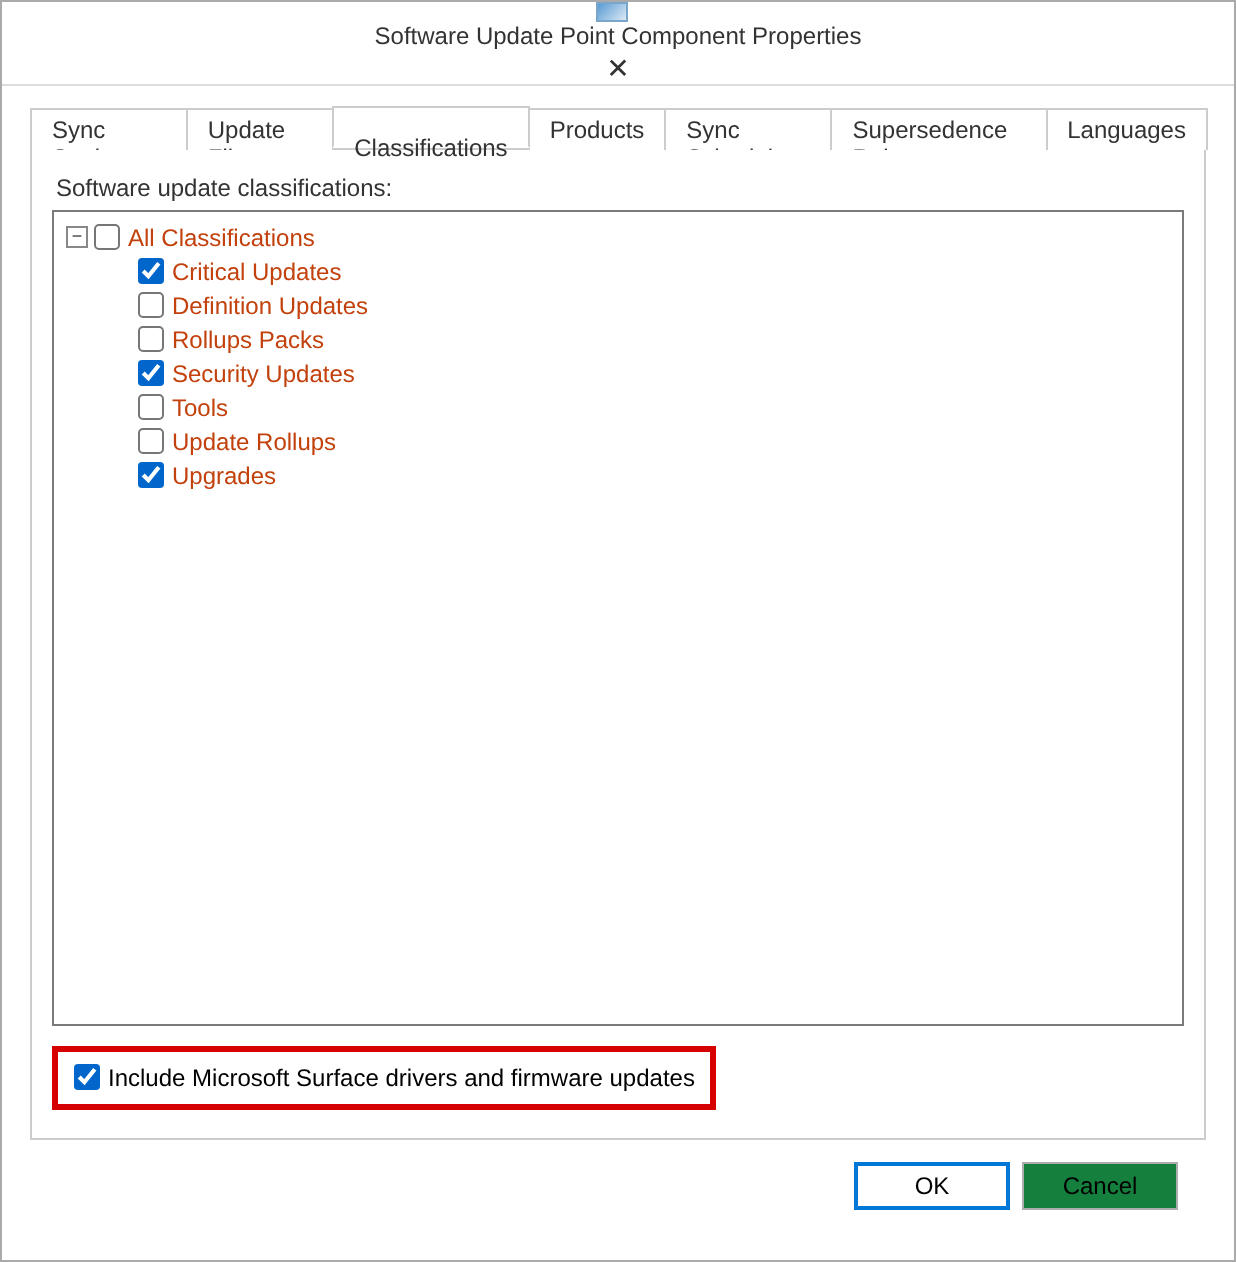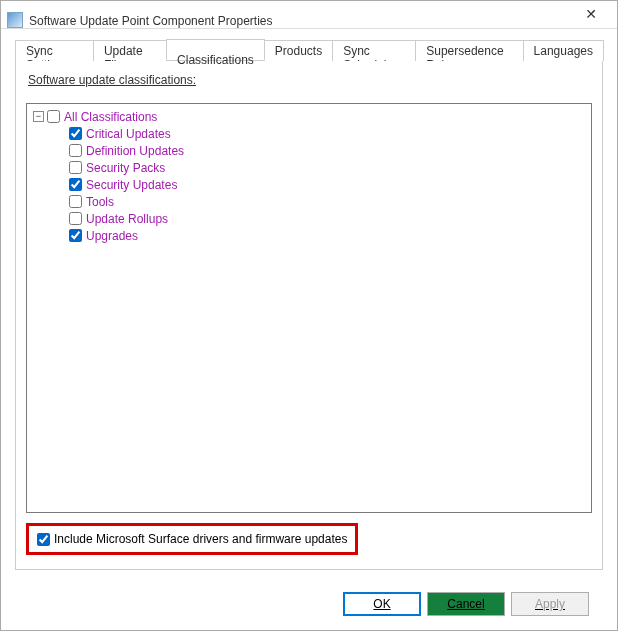--- a/index.html
+++ b/index.html
@@ -17,25 +17,26 @@
     }
     .window {
       width: 618px;
       height: 631px;
       border: 1px solid #aaa;
       background: #fff;
       display: flex;
       flex-direction: column;
     }
     .titlebar {
-      height: 28px;
-      display: flex;
-      align-items: flex-end;
+      height: 42px;
+      display: flex;
+      align-items: center;
       padding: 0 6px;
       border-bottom: 1px solid #ddd;
+      flex-direction: column;
     }
     .titlebar-icon {
       width: 16px;
       height: 16px;
       margin-right: 6px;
       display: inline-block;
       background: linear-gradient(135deg, #5a9bd4 0%, #dbe9f4 100%);
       border: 1px solid #7aa6cc;
     }
     .titlebar-text {
@@ -89,23 +90,22 @@
       flex: 1;
       border: 1px solid #ccc;
       border-top: none;
       padding: 10px 10px 14px 10px;
       display: flex;
       flex-direction: column;
       position: relative;
       background: #fff;
     }
     .section-label {
-      margin: 2px 0 16px 2px;
-      color: #333;
-      text-decoration: underline;
+      margin: 2px 0 4px 2px;
+      color: #333;
     }
     .tree-box {
       flex: 1;
       border: 1px solid #7a7a7a;
       background: #fff;
       padding: 4px 4px;
       overflow: auto;
     }
     .tree-root {
       list-style: none;
@@ -136,38 +136,36 @@
       width: 38px;
       height: 1px;
     }
     .chk {
       width: 13px;
       height: 13px;
       margin: 0 4px 0 0;
       accent-color: #0066cc;
     }
     .tree-label {
-      color: #a21caf;
+      color: #c2410c;
     }
     .bottom-check-wrap {
       border: 3px solid #d60000;
       padding: 6px 8px;
       margin-top: 10px;
       display: inline-flex;
-      align-items: center;
       align-self: flex-start;
     }
     .footer {
       height: 46px;
       display: flex;
-      align-items: flex-end;
+      align-items: center;
       justify-content: flex-end;
       padding: 0 14px;
       gap: 6px;
-      text-decoration: underline;
     }
     .btn {
       min-width: 78px;
       height: 24px;
       border: 1px solid #adadad;
       background: #15803d;
       cursor: pointer;
       padding: 0 12px;
     }
     .btn.primary {
@@ -222,21 +220,21 @@
             <span class="tree-label">Critical Updates</span>
           </li>
           <li>
             <span class="indent"></span>
             <input type="checkbox" class="chk" style="">
             <span class="tree-label">Definition Updates</span>
           </li>
           <li>
             <span class="indent"></span>
             <input type="checkbox" class="chk" style="">
-            <span class="tree-label">Security Packs</span>
+            <span class="tree-label">Rollups Packs</span>
           </li>
           <li>
             <span class="indent"></span>
             <input type="checkbox" class="chk" checked="" style="">
             <span class="tree-label">Security Updates</span>
           </li>
           <li>
             <span class="indent"></span>
             <input type="checkbox" class="chk" style="">
             <span class="tree-label">Tools</span>
@@ -257,17 +255,16 @@
       <div class="bottom-check-wrap">
         <input type="checkbox" class="chk" checked="" style="">
         <span>Include Microsoft Surface drivers and firmware updates</span>
       </div>
 
     </div>
 
     <div class="footer">
       <button class="btn primary">OK</button>
       <button class="btn">Cancel</button>
-      <button class="btn disabled">Apply</button>
     </div>
 
   </div>
 </div>
 
 </body></html>

